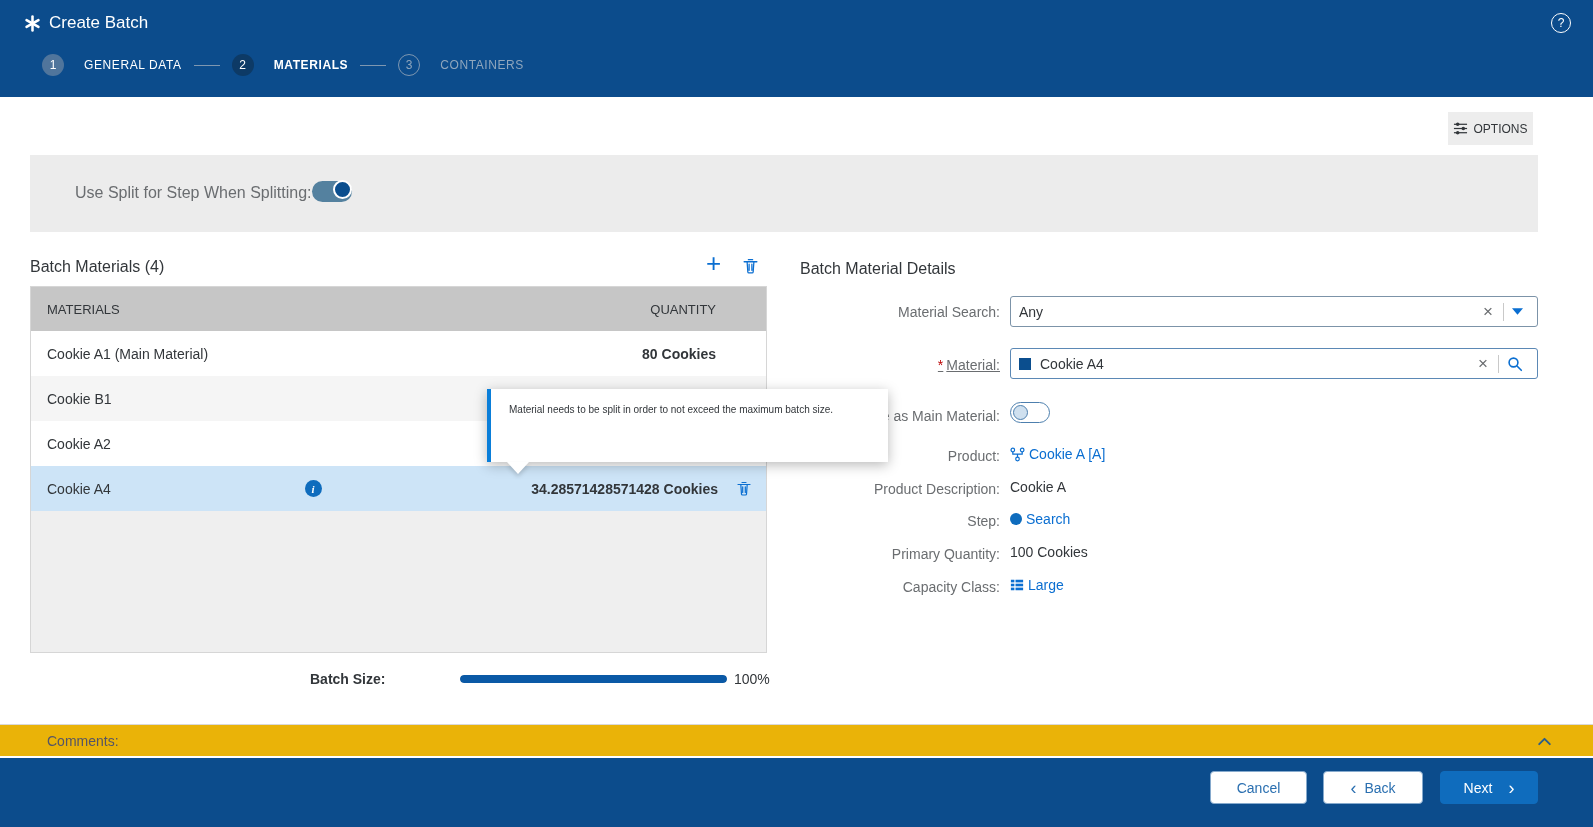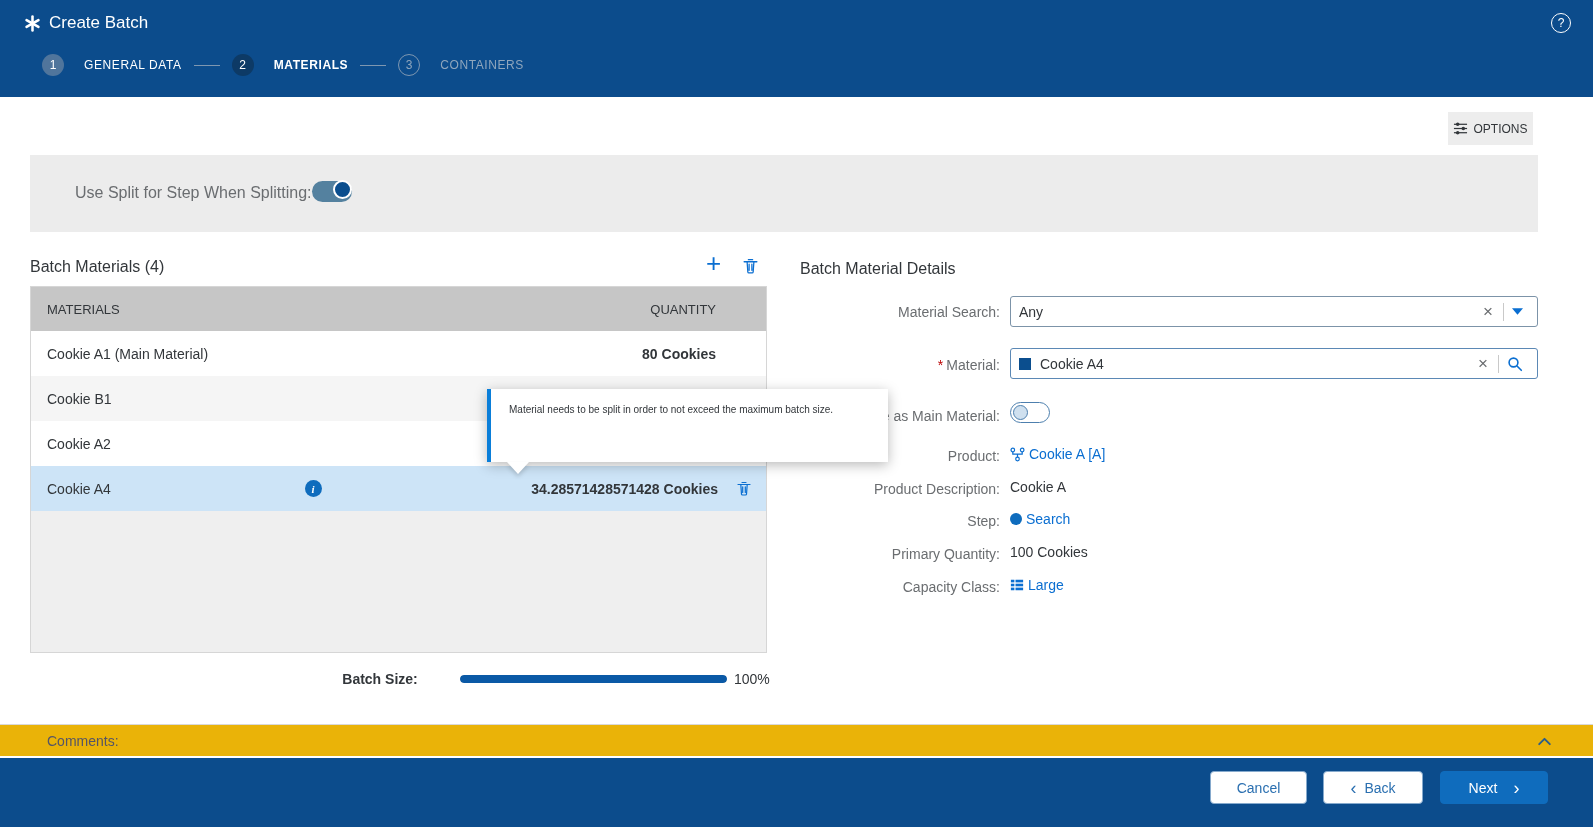--- a/index.html
+++ b/index.html
@@ -58,21 +58,21 @@
   .mat-row { height:45px; display:flex; align-items:center; padding-left:16px; font-size:14px; background:#ffffff; cursor:pointer; }
   .mat-row.alt { background:#f5f5f5; }
   .mat-row.selected { background:#cde4f7; }
   .mat-row .qty { margin-left:auto; padding-right:50px; font-weight:bold; }
   .mat-row.selected .qty { padding-right:0; }
   .info-icon { margin-left:auto; margin-right:16px; width:17px; height:17px; border-radius:50%; background:#0f6cbd;
                color:#ffffff; font-size:11px; font-style:italic; font-weight:bold; display:flex; align-items:center;
                justify-content:center; font-family:"Liberation Serif", serif; cursor:pointer; }
   .row-trash { margin:0 14px 0 18px; cursor:pointer; display:flex; }
 
-  .batch-size-label { position:absolute; left:310px; top:671px; width:140px; text-align:center; font-size:14px; font-weight:bold; color:#32363a; }
+  .batch-size-label { position:absolute; left:310px; top:671px; width:140px; text-align:left; font-size:14px; font-weight:bold; color:#32363a; }
   .batch-size-track { position:absolute; left:460px; top:675px; width:267px; height:8px; background:#d4d4d4; border-radius:4px; overflow:hidden; }
   .batch-size-fill { height:100%; background:#0a59a6; border-radius:4px; }
   .batch-size-pct { position:absolute; left:734px; top:671px; font-size:14px; color:#32363a; }
 
   
   .tooltip { position:absolute; left:487px; top:389px; width:401px; min-height:73px; background:#ffffff;
              border-left:4px solid #0a7ed9; box-shadow:0 3px 12px rgba(0,0,0,0.28); padding:13px 18px;
              font-size:10px; line-height:1.55; color:#32363a; z-index:50; }
   .tooltip-arrow { position:absolute; left:16px; bottom:-12px; width:0; height:0;
                    border-left:11px solid transparent; border-right:11px solid transparent; border-top:12px solid #ffffff;
@@ -99,21 +99,21 @@
   .comments-label { position:absolute; left:47px; top:8px; font-size:14px; color:#556; }
   .comments-collapse { position:absolute; right:40px; top:8px; cursor:pointer; }
 
   
   .footer { position:absolute; left:0; top:758px; width:100%; height:69px; background:#0c4c8c; }
   .btn { position:absolute; top:13px; height:33px; border-radius:4px; font-size:14px; font-family:"Liberation Sans", sans-serif;
          display:flex; align-items:center; justify-content:center; cursor:pointer; }
   .btn-secondary { background:#ffffff; border:1px solid #86aacd; color:#2a6fb0; }
   .btn-cancel { left:1210px; width:97px; }
   .btn-back { left:1323px; width:100px; gap:8px; }
-  .btn-next { left:1440px; width:108px; background:#0f6cbd; border:1px solid #0f6cbd; color:#ffffff; gap:16px; }
+  .btn-next { left:1440px; width:98px; background:#0f6cbd; border:1px solid #0f6cbd; color:#ffffff; gap:16px; }
   .chev { font-size:18px; line-height:1; }
 </style>
 </head>
 <body>
 
 <div class="app">
 
   <div class="topbar">
     <div class="title-row">
       <span class="app-icon">
@@ -220,21 +220,21 @@
     <span class="cval">Any</span>
     <span class="clear-x">×</span>
     <span class="vsep"></span>
     <span class="combo-arrow">
       <svg width="11" height="7" viewBox="0 0 10 6">
           <path d="M0 0h10L5 6z" fill="#0a6ed1"></path>
         </svg>
     </span>
   </div>
 
-  <div class="flabel" style="top:355px;"><span class="req">*</span><span>Material:</span></div>
+  <div class="flabel" style="top:355px;text-decoration:underline;"><span class="req">*</span><span>Material:</span></div>
   <div class="combo" style="top:348px; border-color:#5b88b5;">
     <span class="legend-square"></span>
     <span class="cval">Cookie A4</span>
     <span class="clear-x">×</span>
     <span class="vsep"></span>
     <span class="combo-arrow">
       <svg width="16" height="16" viewBox="0 0 16 16">
           <circle cx="6.5" cy="6.5" r="4.4" fill="none" stroke="#0a6ed1" stroke-width="1.6"></circle>
           <line x1="10" y1="10" x2="14.3" y2="14.3" stroke="#0a6ed1" stroke-width="1.6" stroke-linecap="round"></line>
         </svg>

